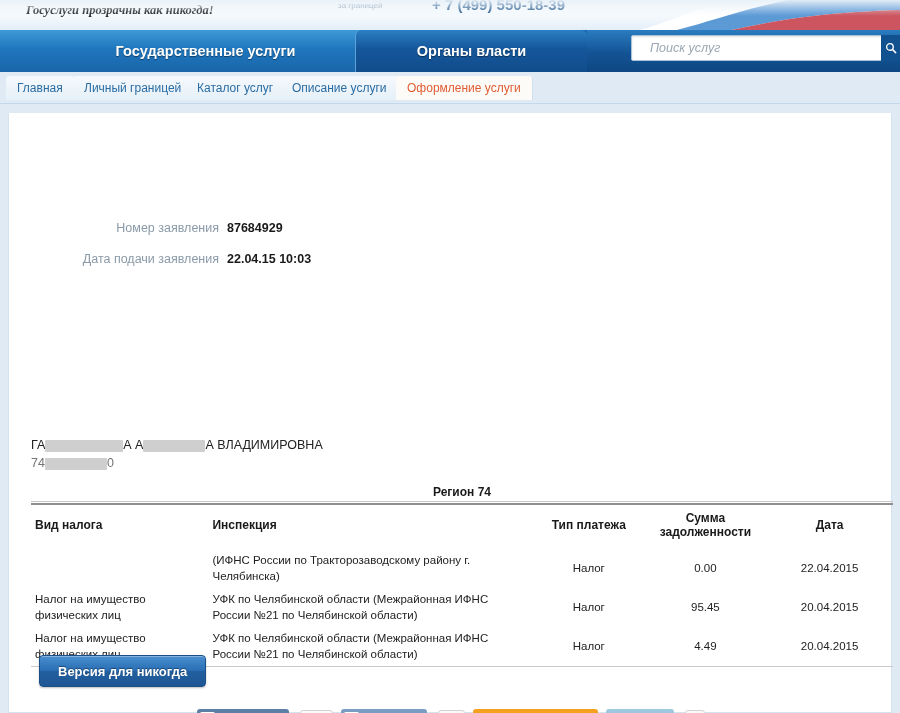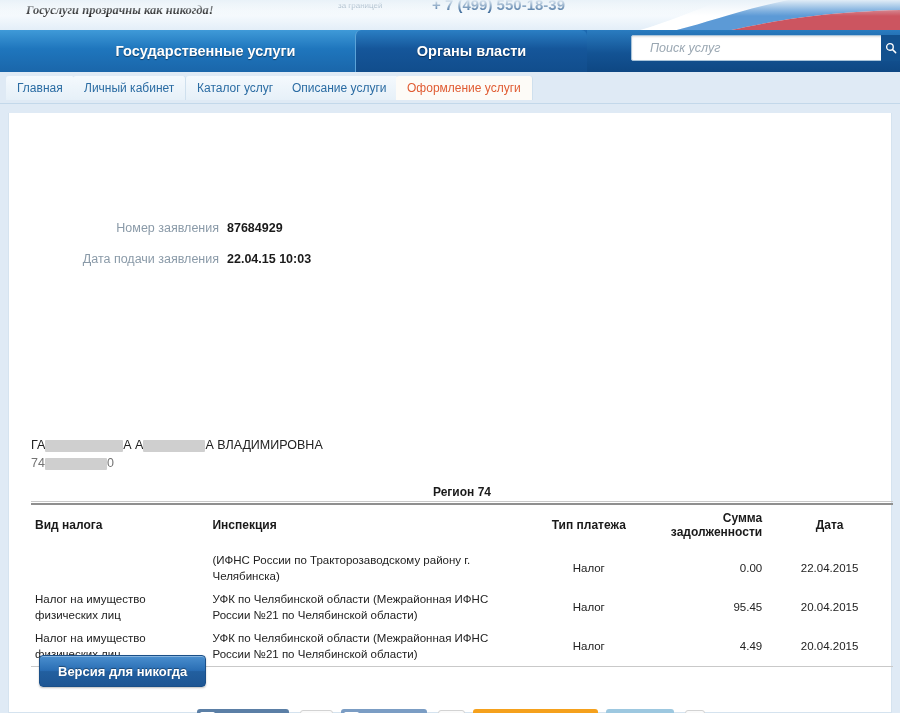--- a/index.html
+++ b/index.html
@@ -99,21 +99,21 @@
   .region { position: absolute; left: 22px; top: 372px; width: 862px; text-align: center;
     font-size: 12px; font-weight: bold; color: #1a1a1a;
     border-bottom: 1px solid #c9c9c9; padding-bottom: 2px; }
   .thead-rule { position: absolute; left: 22px; top: 390px; width: 862px; height: 2px; background: #8f8f8f; }
   .tbl { position: absolute; left: 22px; top: 392px; width: 862px; border-collapse: collapse; }
   .tbl th { font-size: 12px; font-weight: bold; color: #1a1a1a; padding: 6px 4px 10px; vertical-align: middle; }
   .tbl td { font-size: 11.5px; color: #222; padding: 4px 4px; vertical-align: middle; line-height: 1.35; }
   .c-type { width: 175px; text-align: left; }
   .c-insp { width: 320px; text-align: left; }
   .c-pay  { width: 110px; text-align: center; }
-  .c-sum  { width: 120px; text-align: right; }
+  .c-sum  { width: 120px; text-align: center; }
   .c-date { width: 125px; text-align: center; }
   .tbl tbody tr:last-child td { border-bottom: 1px solid #c9c9c9; }
 
   
   .btn-blue {
     display: inline-flex; align-items: center; justify-content: center;
     color: #fff; font-size: 13px; font-weight: bold; white-space: nowrap;
     background: linear-gradient(180deg,#4a8fcf 0%,#2a6eb4 48%,#225f9f 52%,#1e5694 100%);
     border: 1px solid #1a4f88; border-radius: 4px;
     box-shadow: inset 0 1px 0 rgba(255,255,255,.35), 0 1px 2px rgba(0,0,0,.25);
@@ -180,21 +180,21 @@
       <circle cx="6.6" cy="6.6" r="4.4" fill="none" stroke="#ffffff" stroke-width="1.8"></circle>
       <line x1="10" y1="10" x2="14.2" y2="14.2" stroke="#ffffff" stroke-width="2" stroke-linecap="round"></line>
     </svg>
   </button>
 
   <div class="crumbbar">
     <div class="crumb" style="left:6px">
         <span>Главная</span>
       </div>
     <div class="crumb" style="left:73px">
-        <span>Личный кабинет</span>
+        <span>Личный границей</span>
       </div>
     <div class="crumb" style="left:186px">
         <span>Каталог услуг</span>
       </div>
     <div class="crumb" style="left:281px">
         <span>Описание услуги</span>
       </div>
     <div class="crumb active" style="left:396px">
         <span>Оформление услуги</span>
       </div>

